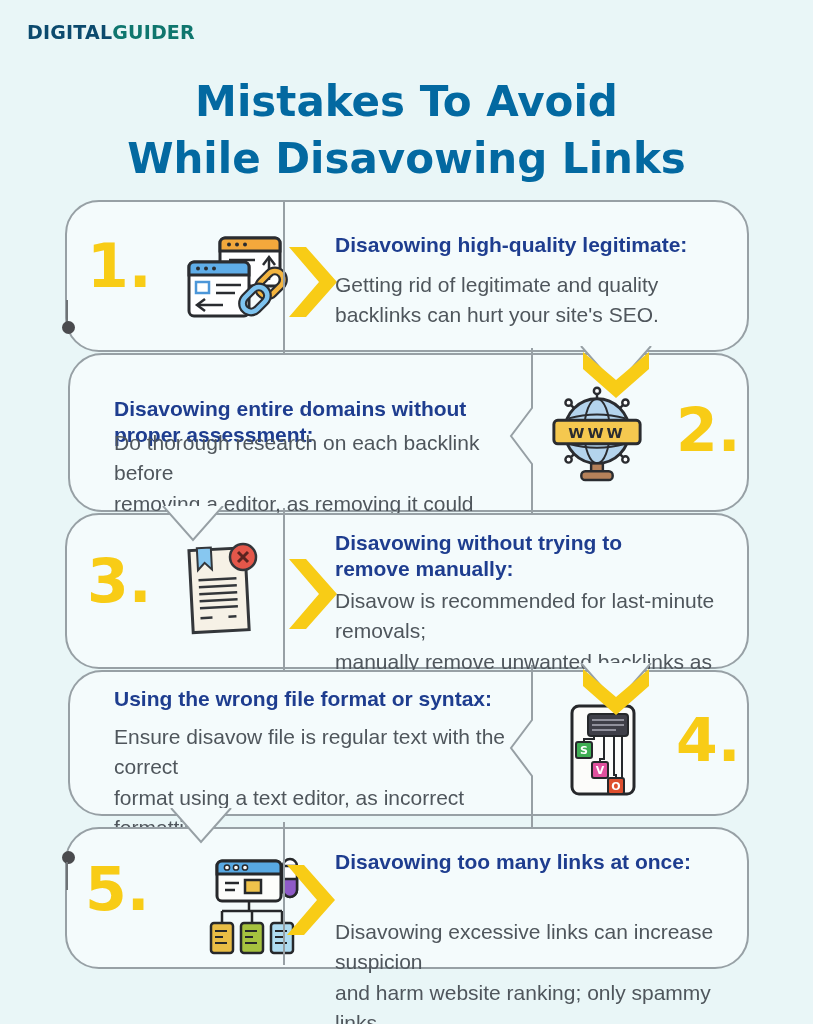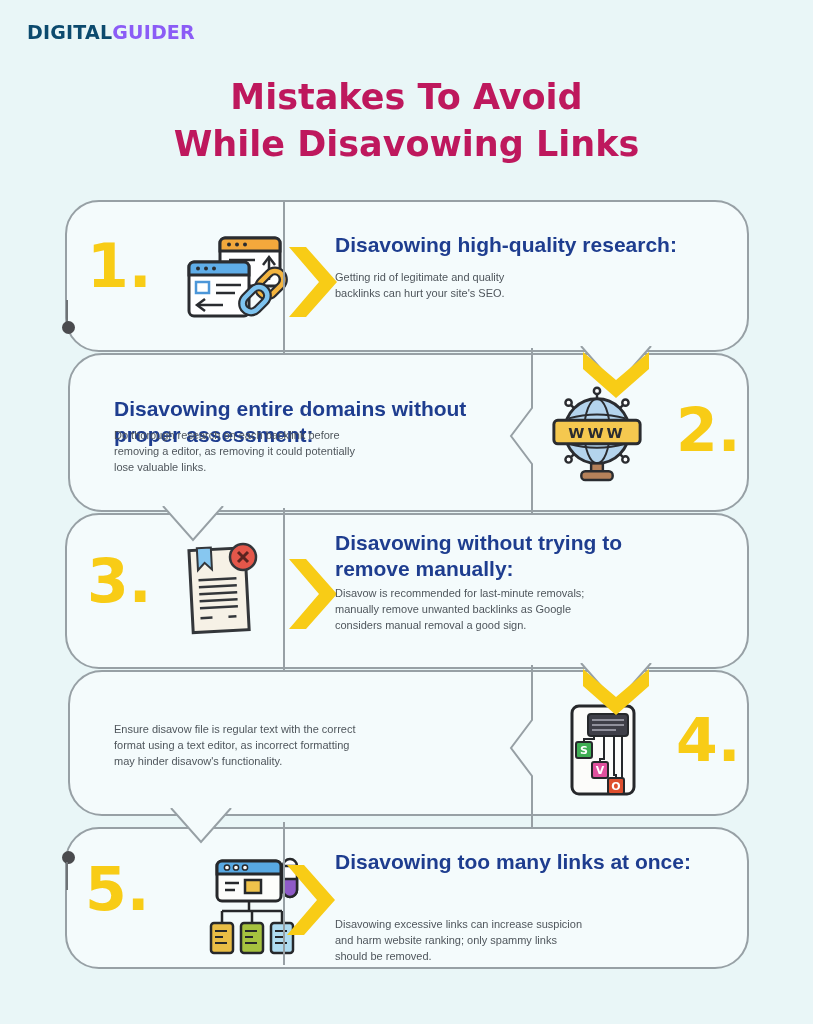--- a/index.html
+++ b/index.html
@@ -3,39 +3,39 @@
 <meta charset="utf-8">
 <style>
   html,body{margin:0;padding:0;}
   .canvas{
     position:relative;width:813px;height:1024px;overflow:hidden;
     background:#E9F6F7;font-family:"Liberation Sans",sans-serif;
   }
   .abs{position:absolute;}
   .logo{font-family:"DejaVu Sans",sans-serif;font-weight:bold;font-size:19px;letter-spacing:.2px;}
   .logo .p1{color:#0c4a6e;}
-  .logo .p2{color:#8b5cf6;}
+  .logo .p2{color:#0f766e;}
   .title{
     width:813px;text-align:center;font-family:"DejaVu Sans",sans-serif;
-    font-weight:bold;font-size:35px;line-height:1.35;color:#be185d;white-space:pre-line;
+    font-weight:bold;font-size:42px;line-height:1.35;color:#0369a1;white-space:pre-line;
   }
   .bubble{
     position:absolute;background:#F4FBFC;border:2px solid #97A0A5;border-radius:34px;
   }
   .divider{position:absolute;width:2px;background:#97A0A5;}
   .num{
     position:absolute;font-family:"DejaVu Sans",sans-serif;font-weight:bold;
     font-size:60px;color:#F8CC16;line-height:1;
   }
   .heading{
     position:absolute;font-weight:bold;font-size:21px;line-height:1.25;
     color:#1E3D8F;white-space:pre-line;
   }
   .body-text{
-    position:absolute;font-size:11px;line-height:1.45;color:#4F565C;white-space:pre-line;
+    position:absolute;font-size:21px;line-height:1.45;color:#4F565C;white-space:pre-line;
   }
   .chev{position:absolute;}
   .dot{position:absolute;width:13px;height:13px;border-radius:50%;background:#4A4B4E;}
   .stem{position:absolute;width:2px;background:#6E7376;}
   svg text{font-family:"DejaVu Sans",sans-serif;}
 </style>
 </head>
 <body>
 
 <div class="canvas">
@@ -69,21 +69,21 @@
       <line x1="12" y1="69" x2="36" y2="69" stroke="#2A2C30" stroke-width="2.5"></line>
       <polyline points="18,63 10,69 18,75" fill="none" stroke="#2A2C30" stroke-width="2.5"></polyline>
       <rect x="70" y="39" width="28" height="17" rx="8.5" transform="rotate(-45 84 47.5)" fill="none" stroke="#2A2C30" stroke-width="9"></rect>
       <rect x="70" y="39" width="28" height="17" rx="8.5" transform="rotate(-45 84 47.5)" fill="none" stroke="#F3B43F" stroke-width="4.5"></rect>
       <rect x="54" y="55" width="28" height="17" rx="8.5" transform="rotate(-45 68 63.5)" fill="none" stroke="#2A2C30" stroke-width="9"></rect>
       <rect x="54" y="55" width="28" height="17" rx="8.5" transform="rotate(-45 68 63.5)" fill="none" stroke="#7EC3EF" stroke-width="4.5"></rect>
     </svg>
     <svg class="chev" style="left:222px;top:45px;" width="48" height="70" viewBox="0 0 48 70">
       <polygon points="0,0 17,0 48,35 17,70 0,70 30,35" fill="#F8CC16"></polygon>
     </svg>
-    <div class="heading" style="left:268px;top:30px;width:400px;">Disavowing high-quality research:</div>
+    <div class="heading" style="left:268px;top:30px;width:400px;">Disavowing high-quality legitimate:</div>
     <div class="body-text" style="left:268px;top:68px;width:340px;">Getting rid of legitimate and quality
 backlinks can hurt your site's SEO.</div>
   </div>
 
   <div class="bubble" style="left:68px;top:353px;width:677px;height:155px;">
     <div class="heading" style="left:44px;top:17px;width:440px;margin-top:24px;">Disavowing entire domains without
 proper assessment:</div>
     <div class="body-text" style="left:44px;top:73px;width:430px;">Do thorough research on each backlink before
 removing a editor, as removing it could potentially
 lose valuable links.</div>
@@ -136,20 +136,21 @@
       <polygon points="0,0 17,0 48,35 17,70 0,70 30,35" fill="#F8CC16"></polygon>
     </svg>
     <div class="heading" style="left:268px;top:15px;width:380px;">Disavowing without trying to
 remove manually:</div>
     <div class="body-text" style="left:268px;top:71px;width:410px;">Disavow is recommended for last-minute removals;
 manually remove unwanted backlinks as Google
 considers manual removal a good sign.</div>
   </div>
 
   <div class="bubble" style="left:68px;top:670px;width:677px;height:142px;">
+    <div class="heading" style="left:44px;top:14px;width:520px;">Using the wrong file format or syntax:</div>
     <div class="body-text" style="left:44px;top:50px;width:420px;">Ensure disavow file is regular text with the correct
 format using a text editor, as incorrect formatting
 may hinder disavow's functionality.</div>
     <svg class="abs" style="left:500px;top:32px;" width="66" height="92" viewBox="0 0 66 92">
       <rect x="2" y="2" width="62" height="88" rx="7" fill="#FCFCFA" stroke="#26282B" stroke-width="3"></rect>
       <rect x="18" y="10" width="40" height="22" rx="3" fill="#3F3F48" stroke="#26282B" stroke-width="2"></rect>
       <g stroke="#9B9BA6" stroke-width="1.8">
         <line x1="22" y1="16" x2="54" y2="16"></line>
           <line x1="22" y1="21" x2="54" y2="21"></line>
           <line x1="22" y1="26" x2="46" y2="26"></line>

